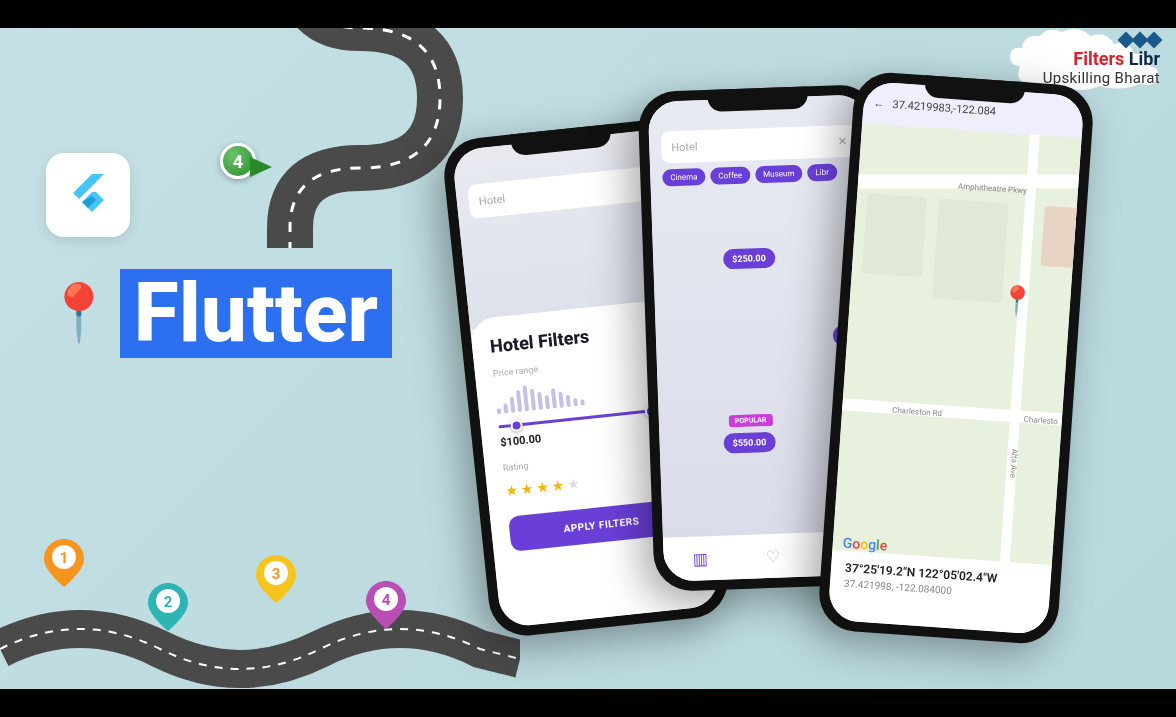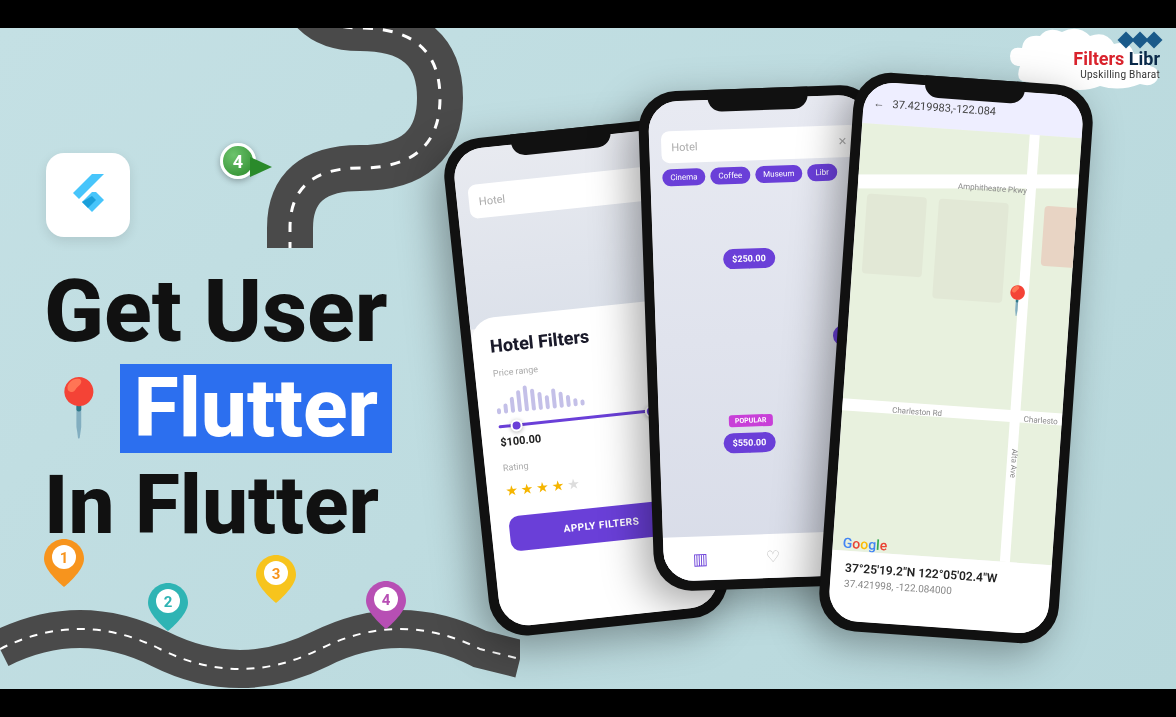--- a/index.html
+++ b/index.html
@@ -36,21 +36,21 @@
 .bm-pin.p1{top:40px;left:44px}
 .bm-pin.p2{top:84px;left:148px}
 .bm-pin.p3{top:56px;left:256px}
 .bm-pin.p4{top:82px;left:366px}
 
 
 .logo{position:absolute;top:6px;right:16px;text-align:right}
 .logo .cloud{position:absolute;top:-8px;right:-10px;width:170px;height:70px}
 .logo .name{position:relative;font-size:18px;font-weight:700;color:#0a2a4a}
 .logo .name span{color:#d9232d}
-.logo .tag{position:relative;font-size:10px;color:#333;letter-spacing:.3px}
+.logo .tag{position:relative;font-size:15px;color:#333;letter-spacing:.3px}
 .logo .hex{position:relative;display:flex;gap:2px;justify-content:flex-end;margin-bottom:2px}
 .logo .hex span{width:12px;height:12px;background:#1a5a8a;transform:rotate(45deg)}
 
 
 .phones{position:absolute;top:60px;right:30px;width:680px;height:640px}
 .phone{position:absolute;width:240px;height:500px;background:#111;border-radius:38px;padding:10px;box-shadow:-10px 12px 40px rgba(0,0,0,.35)}
 .phone .screen{width:100%;height:100%;background:#f4f4f6;border-radius:30px;overflow:hidden;position:relative}
 .phone .notch{position:absolute;top:0;left:50%;transform:translateX(-50%);width:100px;height:22px;background:#111;border-radius:0 0 14px 14px;z-index:10}
 .phone1{left:0;top:40px;transform:rotate(-6deg)}
 .phone2{left:180px;top:0;transform:rotate(-2deg);z-index:2}
@@ -117,26 +117,24 @@
   <div class="flutter-box">
     <svg viewBox="0 0 100 100">
         <path d="M58 8 L20 46 L32 58 L82 8 Z" fill="#47c5fb"></path>
         <path d="M58 44 L38 64 L58 84 L82 60 L66 44 Z" fill="#47c5fb"></path>
         <path d="M38 64 L50 76 L58 84 L44 70 Z" fill="#00569e"></path>
         <path d="M50 76 L66 60 L58 52 L38 64 Z" fill="#1a9fda"></path>
       </svg>
   </div>
 
   <div class="headline">
-    <div class="l1">Get User</div>
     <div class="l2">
       <span class="pin-emoji">📍</span>
       <span class="loc">Flutter</span>
     </div>
-    <div class="l3">In Flutter</div>
   </div>
 
   <div class="bottom-map">
     <div class="bm-road">
       <svg viewBox="0 0 520 90">
         <path d="M0,50 Q80,10 160,50 Q240,90 320,50 Q400,10 480,50 L520,60" stroke="#4a4a4a" stroke-width="38" fill="none"></path>
         <path d="M0,50 Q80,10 160,50 Q240,90 320,50 Q400,10 480,50 L520,60" stroke="#fff" stroke-width="2" fill="none" stroke-dasharray="8 8"></path>
       </svg>
     </div>
     <div class="bm-pin p1"><svg viewBox="0 0 40 48">

